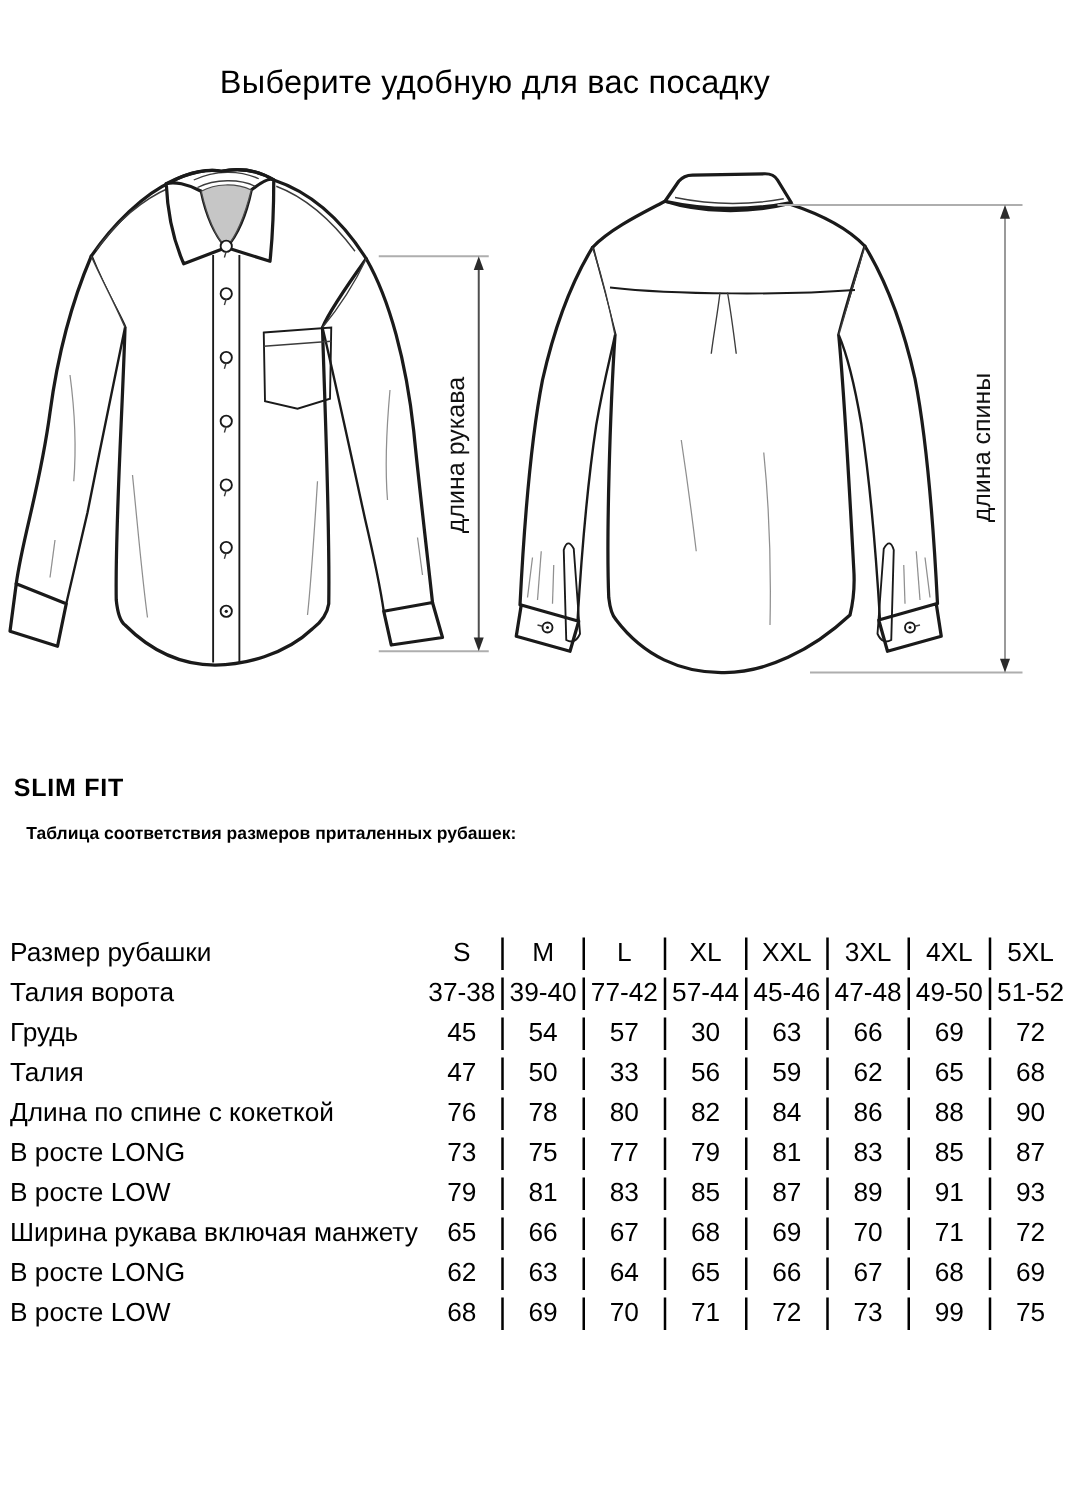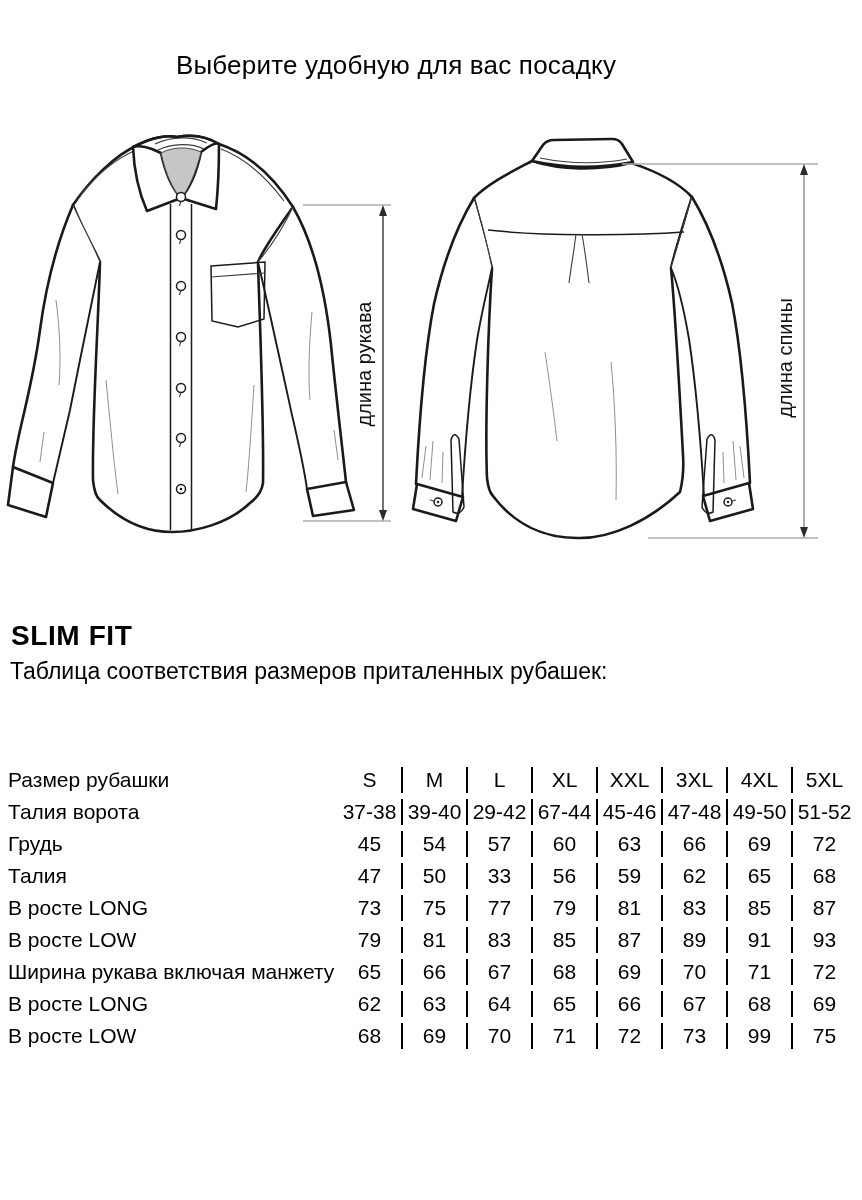--- a/index.html
+++ b/index.html
@@ -3,23 +3,23 @@
 <meta charset="utf-8">
 <style>
   html,body{margin:0;padding:0;background:#fff;}
   body{width:862px;height:1200px;position:relative;overflow:hidden;
        font-family:"Liberation Sans",sans-serif;color:#000;}
   .page{position:absolute;inset:0;background:#fff;padding-left:40px;}
   .page-title{position:absolute;top:50px;left:0;width:792px;text-align:center;
        font-size:26px;font-weight:400;margin:0;letter-spacing:0.2px;}
   .figure{position:absolute;top:115px;left:0;width:862px;height:470px;}
   .fit-heading{position:absolute;top:620px;left:11px;margin:0;
-       font-size:28px;font-weight:700;letter-spacing:0.6px;}
-  .table-caption{position:absolute;top:658px;left:10px;margin:0;font-size:23px;}
-  .size-table{position:absolute;top:761px;left:8px;border-collapse:separate;
+       font-size:20px;font-weight:700;letter-spacing:0.6px;}
+  .table-caption{position:absolute;top:658px;left:21px;margin:0;font-size:14px;font-weight:bold;}
+  .size-table{position:absolute;top:744px;left:8px;border-collapse:separate;
        border-spacing:0 6px;table-layout:fixed;}
   .size-table td{height:26px;font-size:21px;padding:0;vertical-align:middle;
        white-space:nowrap;line-height:26px;}
   .size-table td.lbl{width:330px;text-align:left;}
   .size-table td.val{width:63px;text-align:center;border-left:2px solid #000;}
   .size-table td.val.first{border-left:none;}
   
   .o2{stroke:#1a1a1a;stroke-width:2.6;stroke-linejoin:round;stroke-linecap:round;}
   .o1{stroke:#1a1a1a;stroke-width:1.9;fill:none;stroke-linecap:round;}
   .m{stroke:#1a1a1a;stroke-width:1.5;fill:none;}
@@ -181,50 +181,61 @@
           <td class="val">XL</td>
           <td class="val">XXL</td>
           <td class="val">3XL</td>
           <td class="val">4XL</td>
           <td class="val">5XL</td>
         </tr>
         <tr>
           <td class="lbl">Талия ворота</td>
           <td class="val first">37-38</td>
           <td class="val">39-40</td>
-          <td class="val">29-42</td>
-          <td class="val">67-44</td>
+          <td class="val">77-42</td>
+          <td class="val">57-44</td>
           <td class="val">45-46</td>
           <td class="val">47-48</td>
           <td class="val">49-50</td>
           <td class="val">51-52</td>
         </tr>
         <tr>
           <td class="lbl">Грудь</td>
           <td class="val first">45</td>
           <td class="val">54</td>
           <td class="val">57</td>
-          <td class="val">60</td>
+          <td class="val">30</td>
           <td class="val">63</td>
           <td class="val">66</td>
           <td class="val">69</td>
           <td class="val">72</td>
         </tr>
         <tr>
           <td class="lbl">Талия</td>
           <td class="val first">47</td>
           <td class="val">50</td>
           <td class="val">33</td>
           <td class="val">56</td>
           <td class="val">59</td>
           <td class="val">62</td>
           <td class="val">65</td>
           <td class="val">68</td>
         </tr>
         <tr>
+          <td class="lbl">Длина по спине с кокеткой</td>
+          <td class="val first">76</td>
+          <td class="val">78</td>
+          <td class="val">80</td>
+          <td class="val">82</td>
+          <td class="val">84</td>
+          <td class="val">86</td>
+          <td class="val">88</td>
+          <td class="val">90</td>
+        </tr>
+        <tr>
           <td class="lbl">В росте LONG</td>
           <td class="val first">73</td>
           <td class="val">75</td>
           <td class="val">77</td>
           <td class="val">79</td>
           <td class="val">81</td>
           <td class="val">83</td>
           <td class="val">85</td>
           <td class="val">87</td>
         </tr>

